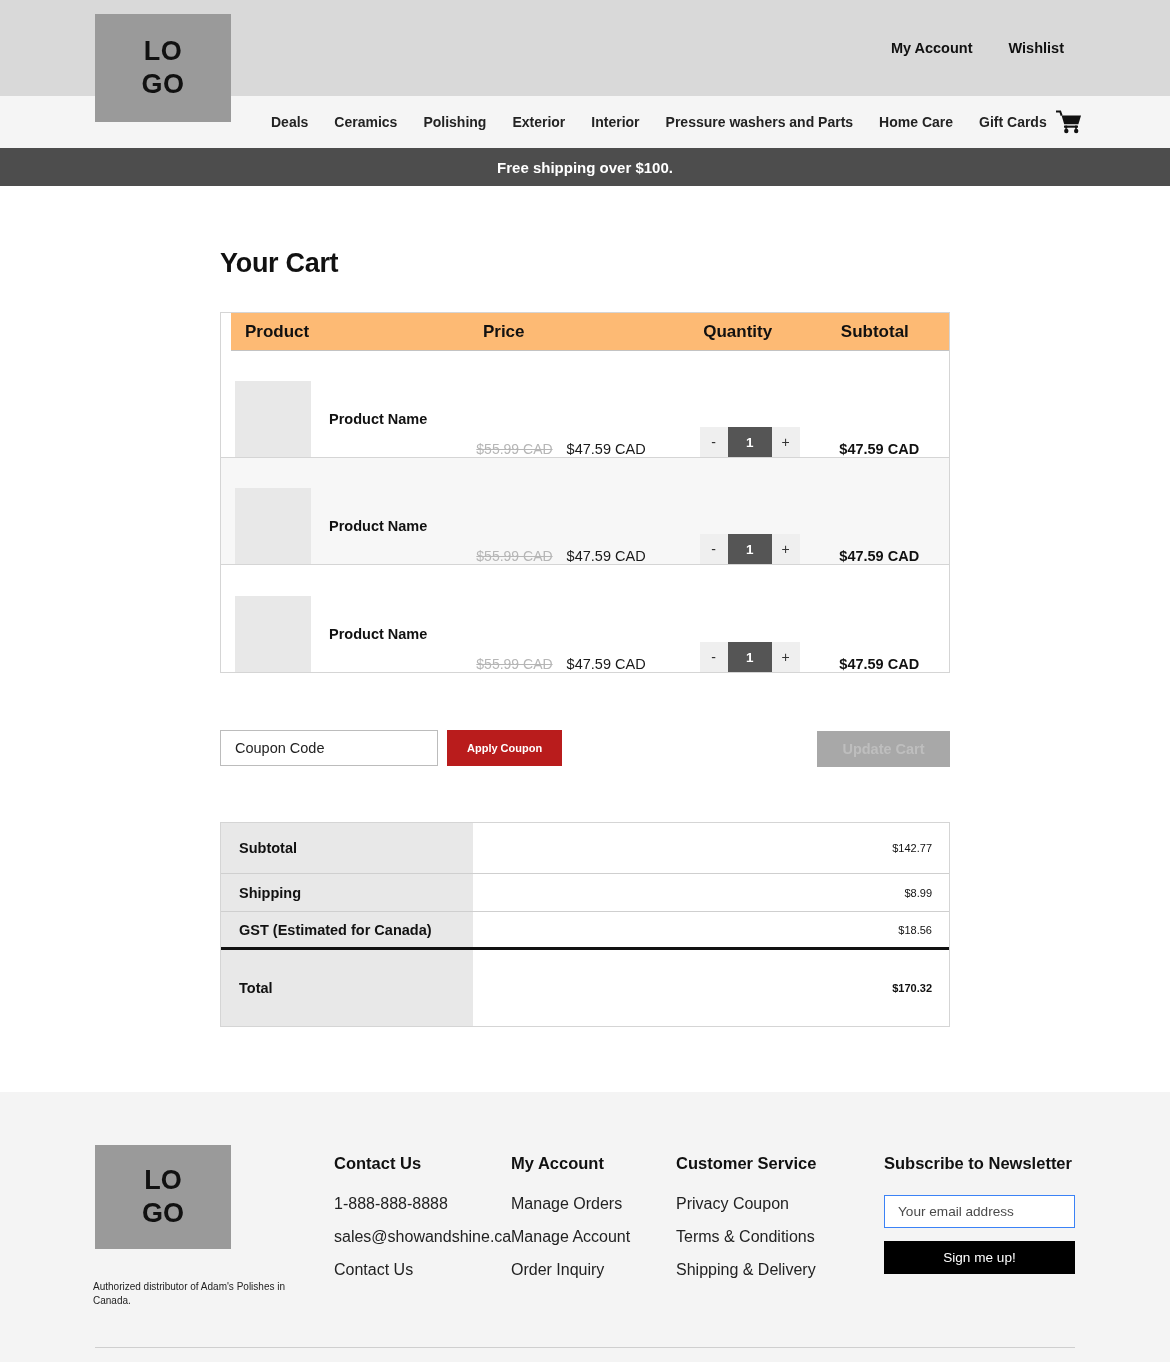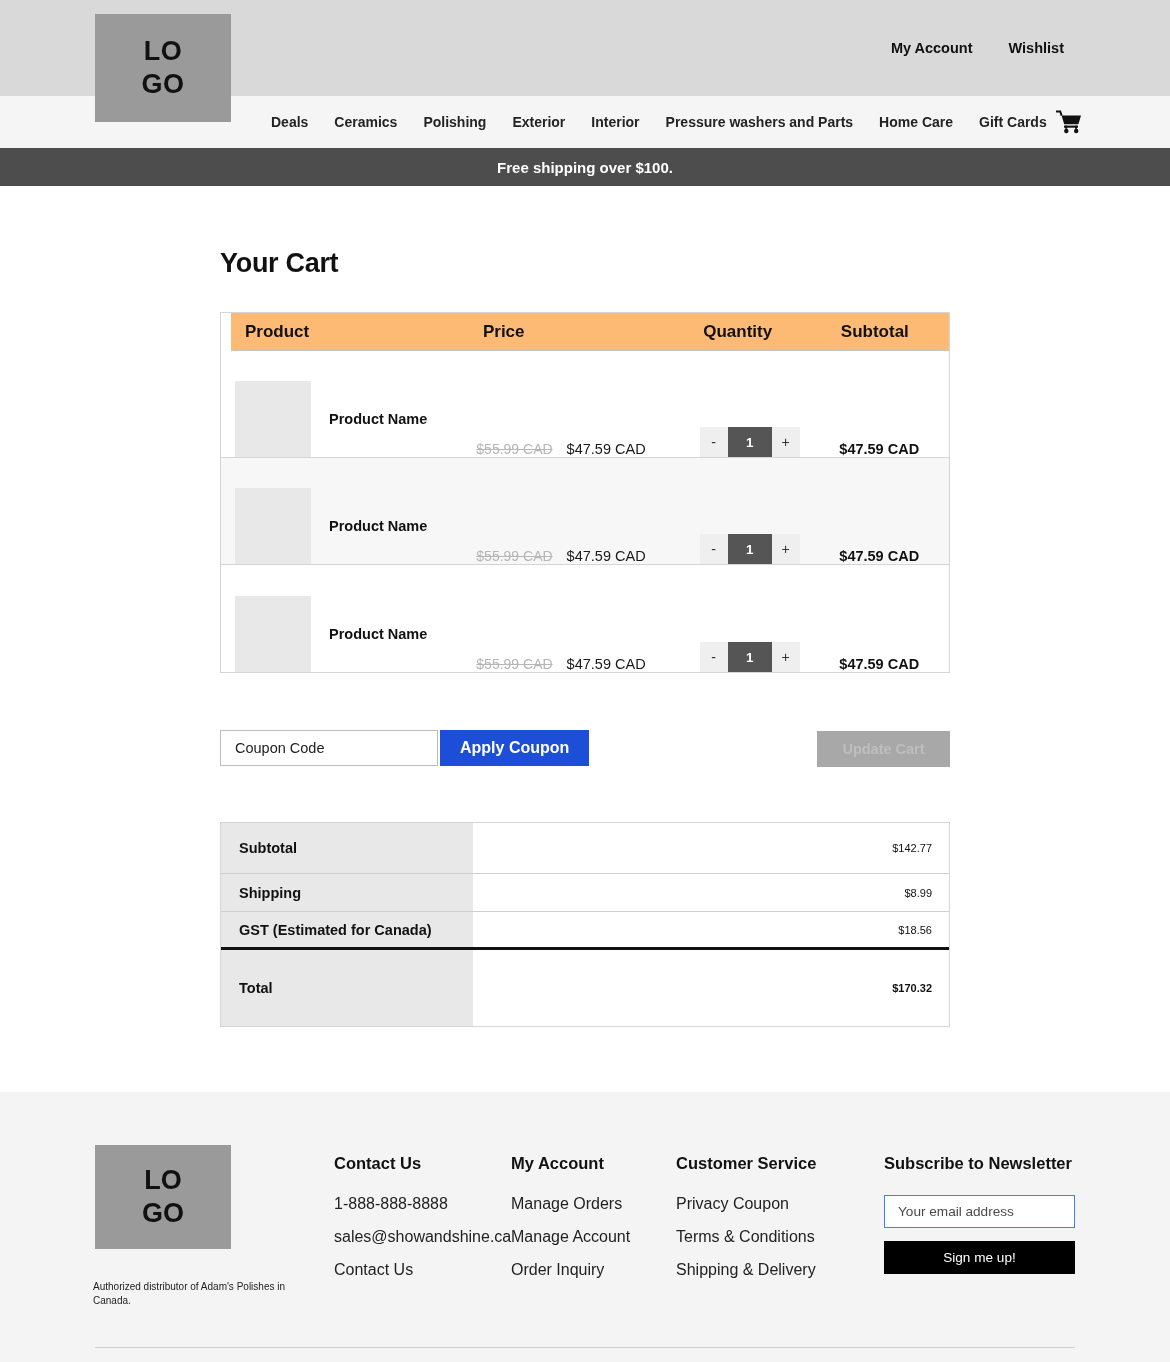--- a/index.html
+++ b/index.html
@@ -195,28 +195,28 @@
     border:1px solid #bcbcbc;
     background:#fff;
     font-family:"Liberation Sans", sans-serif;
     font-size:14.5px;
     color:#222;
     padding:0 14px;
     outline:none;
   }
   .coupon-input::placeholder { color:#222; }
   .btn-apply {
-    margin-left:2px;
+    margin-left:9px;
     height:36px;
     padding:0 20px;
-    background:#1d4ed8;
+    background:#b91c1c;
     color:#ffffff;
     border:none;
     font-family:"Liberation Sans", sans-serif;
-    font-size:16px;
+    font-size:11px;
     font-weight:bold;
     cursor:pointer;
   }
   .btn-update {
     position:absolute;
     right:0; top:0;
     width:133px; height:36px;
     background:#a8a8a8;
     color:#bebebe;
     border:none;

